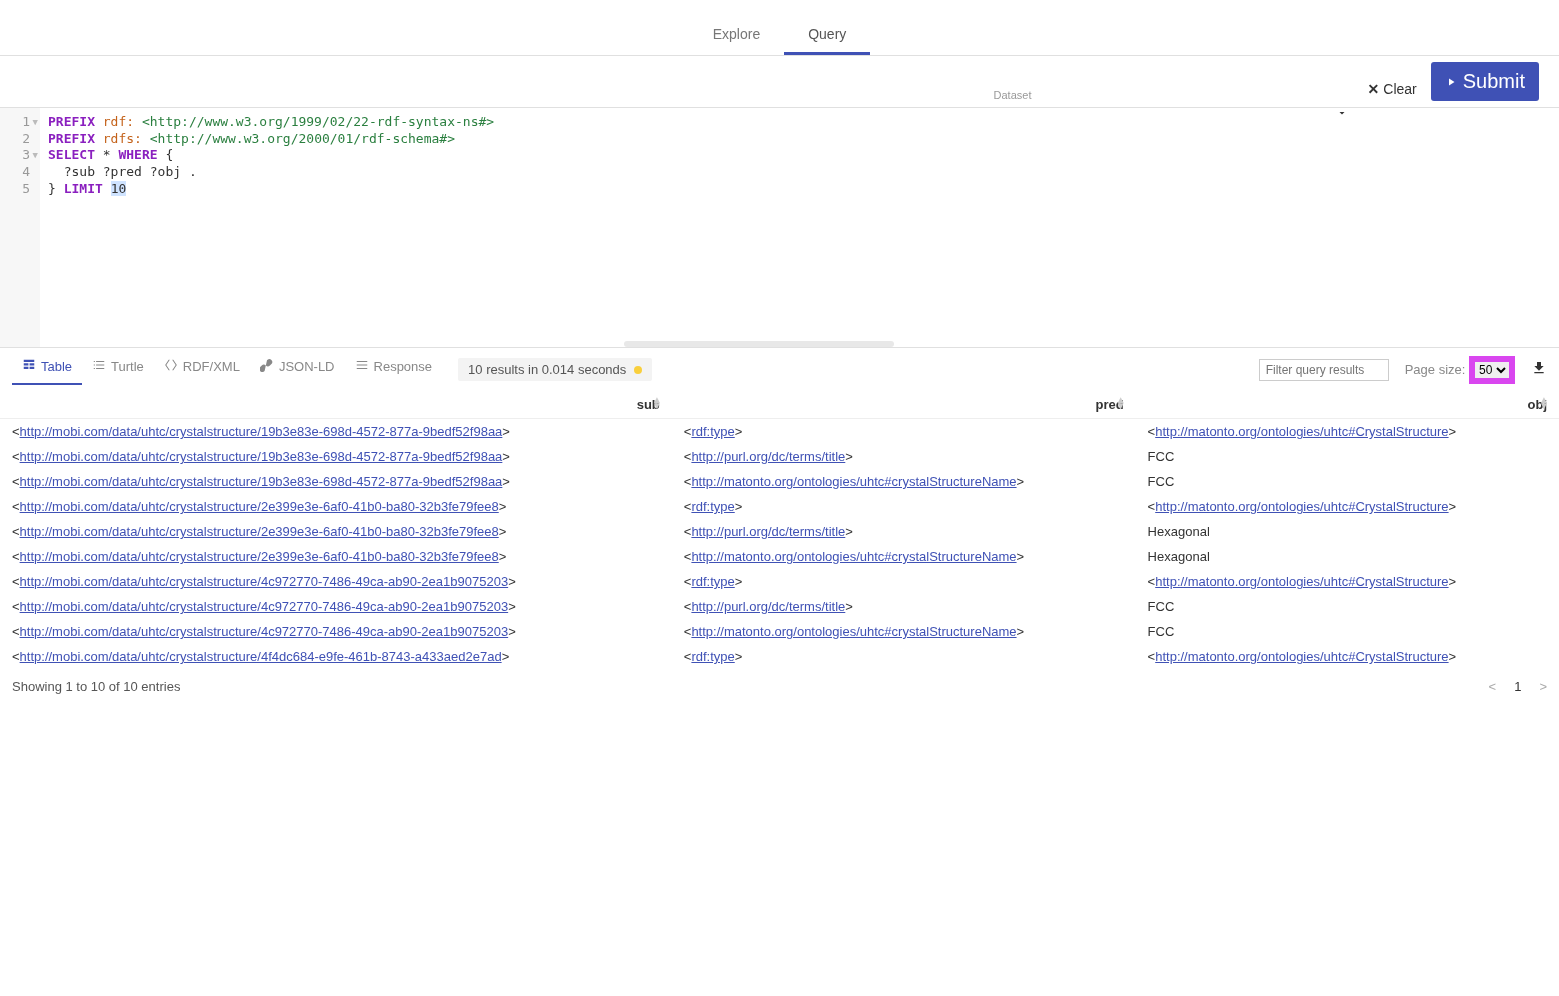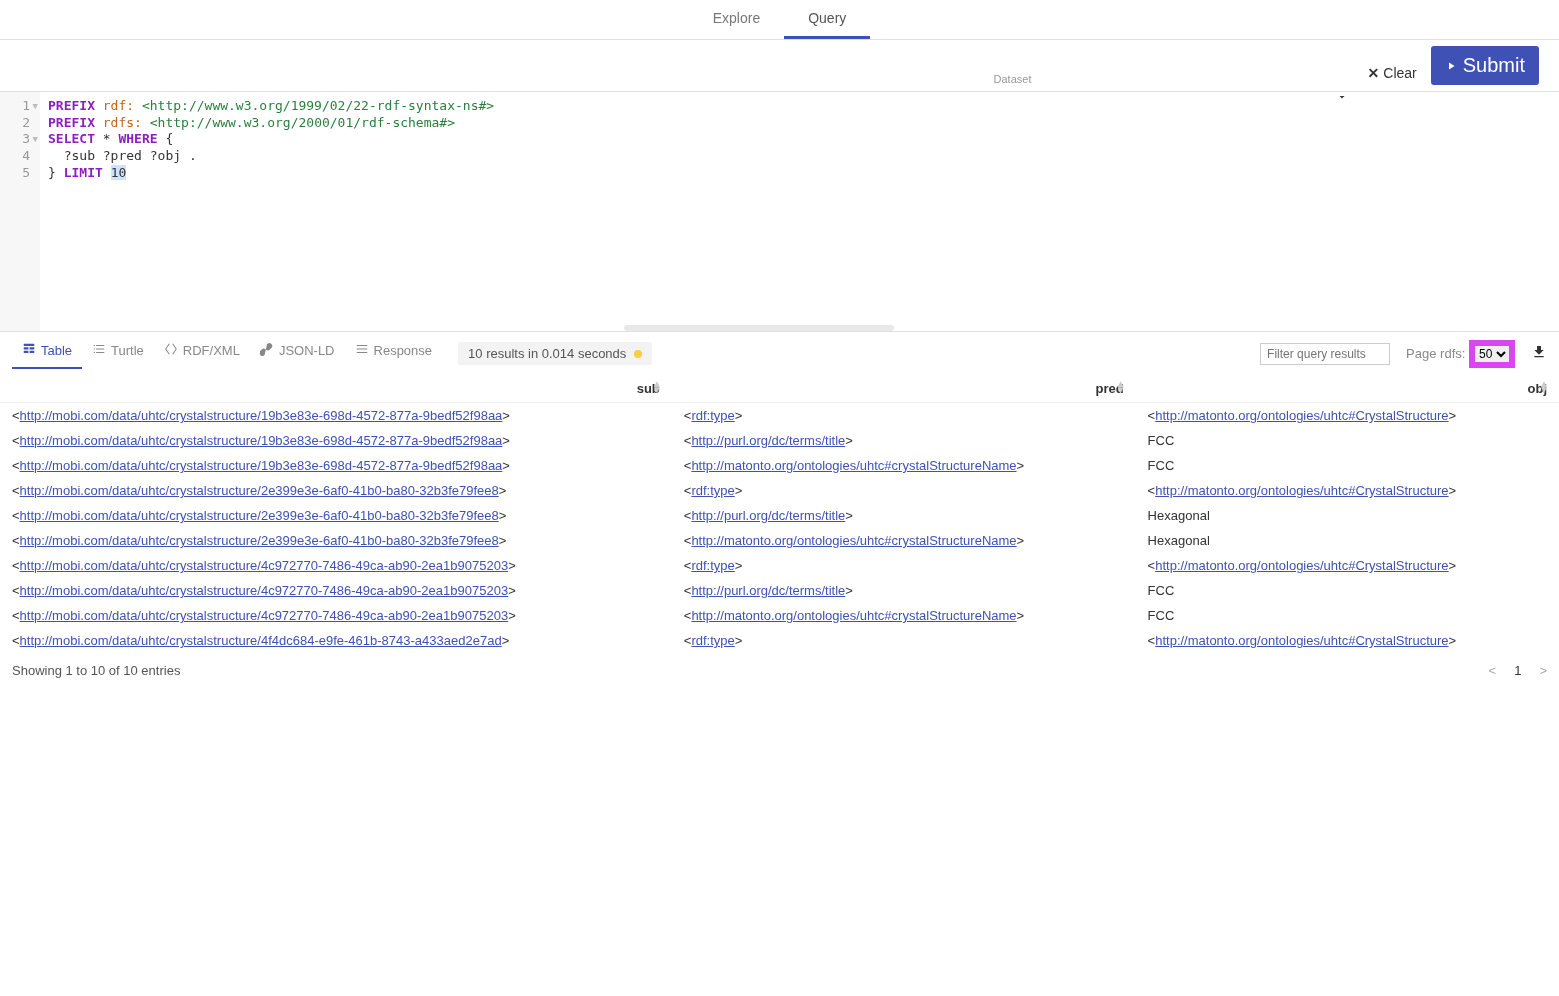--- a/index.html
+++ b/index.html
@@ -1,20 +1,20 @@
 <!DOCTYPE html>
 <html><head>
 <meta charset="utf-8">
 <style>
 * { box-sizing: border-box; margin: 0; padding: 0; }
 body { font-family: -apple-system, BlinkMacSystemFont, "Segoe UI", Helvetica, Arial, sans-serif; font-size: 13px; color: #333; background: #fff; }
 a { color: #3f51b5; text-decoration: underline; }
 
 .top-tabs { display: flex; justify-content: center; border-bottom: 1px solid #e0e0e0; }
-.top-tabs .tab { padding: 10px 24px; color: #777; cursor: pointer; border-bottom: 3px solid transparent; font-size: 14px; }
+.top-tabs .tab { padding: 10px 24px; color: #777; cursor: pointer; border-bottom: 3px solid transparent; font-size: 14px; margin-top: 16px; }
 .top-tabs .tab.active { color: #555; border-bottom-color: #3f51b5; }
 
 .controls-bar { display: flex; align-items: flex-end; justify-content: flex-end; padding: 6px 20px; gap: 14px; border-bottom: 1px solid #e0e0e0; }
 .dataset-wrap { width: 360px; }
 .dataset-label { font-size: 11px; color: #999; }
 .dataset-select { width: 100%; border: none; border-bottom: 1px solid #888; font-size: 15px; padding: 2px 0; background: transparent; appearance: none; position: relative; }
 .dataset-wrap { position: relative; }
 .dataset-caret { position: absolute; right: 6px; top: 18px; pointer-events: none; }
 .clear-btn { background: none; border: none; font-size: 14px; color: #333; cursor: pointer; display: flex; align-items: center; gap: 4px; padding-bottom: 4px; }
 .clear-btn .x { font-weight: bold; }
@@ -133,21 +133,21 @@
       <span>Response</span>
     </div>
   </div>
   <div class="status">
     <span>10 results in 0.014 seconds</span>
     <span class="dot-yellow"></span>
   </div>
   <div class="spacer"></div>
   <input class="filter-input" placeholder="Filter query results" style="">
   <div class="page-size">
-    <span>Page rdfs:</span>
+    <span>Page size:</span>
     <select><option>50</option></select>
   </div>
   <span class="download-icon">
     <svg viewBox="0 0 24 24">
         <path fill="#333" d="M5 20h14v-2H5v2M19 9h-4V3H9v6H5l7 7 7-7z"></path>
       </svg>
   </span>
 </div>
 
 <table class="results-table">

